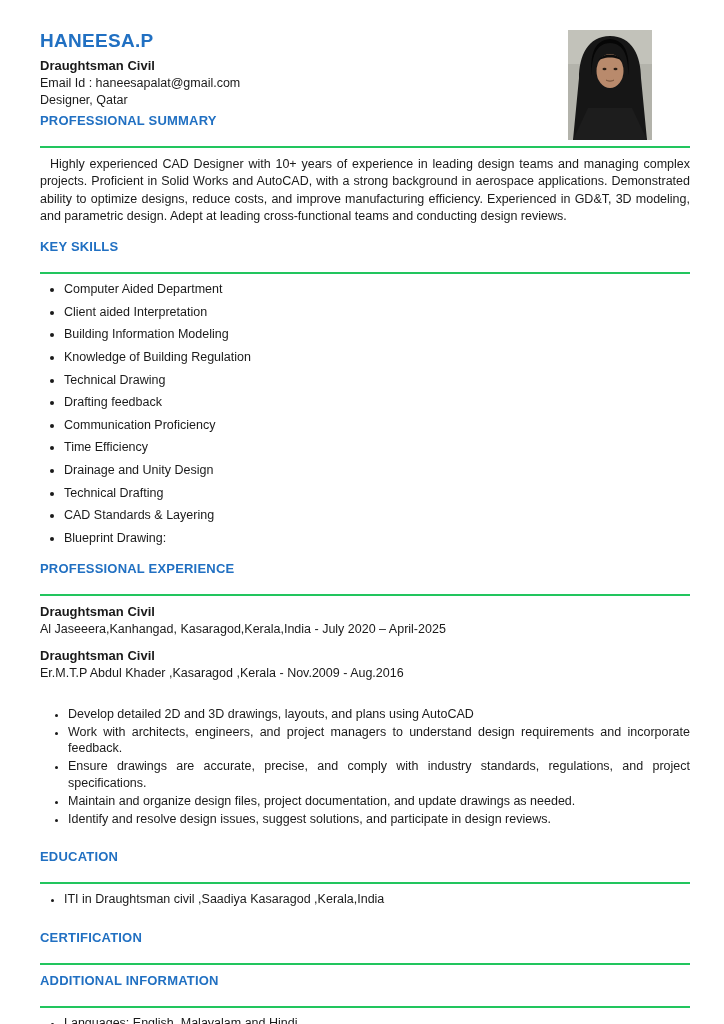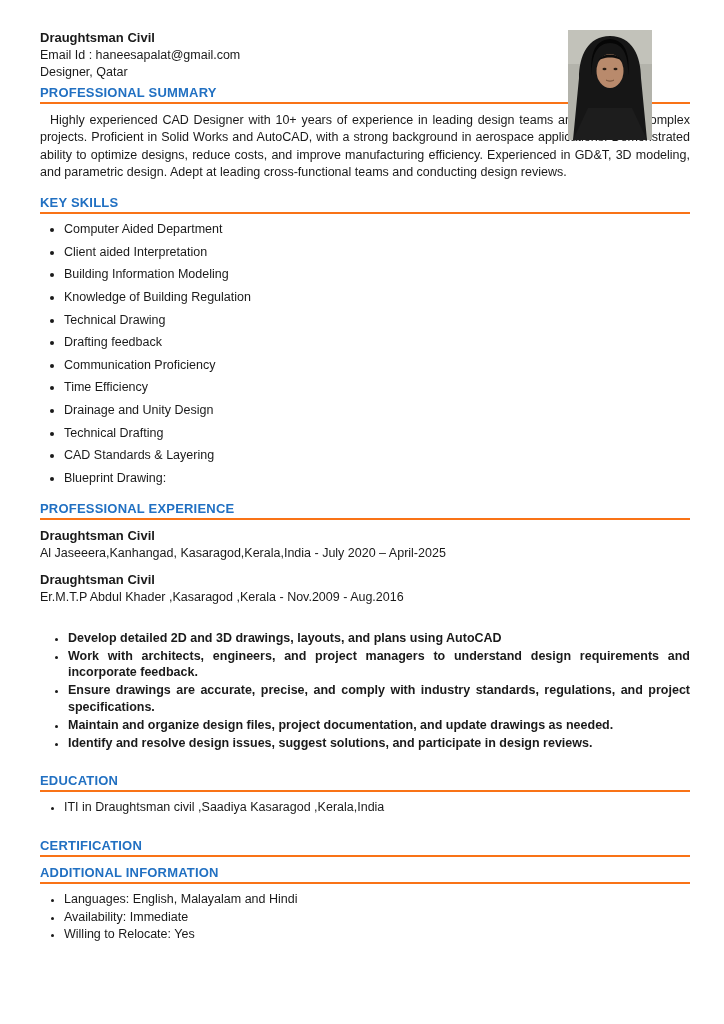--- a/index.html
+++ b/index.html
@@ -42,22 +42,22 @@
     overflow: hidden;
   }
   .photo-frame svg { display: block; width: 100%; height: 100%; }
 
   
   .sec-head {
     color: #2170c2;
     font-size: 13px;
     font-weight: bold;
     letter-spacing: 0.2px;
-    padding-bottom: 2px;
-    border-bottom: 2px solid #f97316;
+    padding-bottom: 18px;
+    border-bottom: 2px solid #22c55e;
     margin-bottom: 8px;
   }
   .section { margin-bottom: 14px; }
 
   
   .summary-text {
     font-size: 12.5px;
     line-height: 1.38;
     text-align: justify;
     text-indent: 10px;
@@ -67,41 +67,42 @@
   ul.bullet-list {
     list-style-type: disc;
     margin-left: 24px;
   }
   ul.bullet-list li {
     font-size: 12.5px;
     line-height: 1.25;
   }
   ul.skills-list li { margin-bottom: 7px; }
   ul.tight-list li { margin-bottom: 2px; }
-  ul.resp-list { margin-left: 28px; list-style-type: disc; font-weight: bold; }
+  ul.resp-list { margin-left: 28px; list-style-type: disc; }
   ul.resp-list li {
     font-size: 12.5px;
     line-height: 1.3;
     margin-bottom: 2px;
     text-align: justify;
   }
   ul.resp-list li::marker, ul.tight-list li::marker { font-size: 11px; }
 
   
   .job-block { margin-bottom: 12px; }
   .job-role { font-size: 13px; font-weight: bold; margin-bottom: 3px; }
   .job-meta { font-size: 12.5px; }
   .resp-gap { height: 14px; }
 </style>
 </head>
 <body>
 
 <div class="page">
 
   <div class="header">
+    <div class="candidate-name">HANEESA.P</div>
     <div class="job-title">Draughtsman Civil</div>
     <div class="contact-line">Email Id : haneesapalat@gmail.com</div>
     <div class="contact-line">Designer, Qatar</div>
     <div class="photo-frame">
       <svg viewBox="0 0 84 110" xmlns="http://www.w3.org/2000/svg">
         <rect width="84" height="110" fill="#b3b3ab"></rect>
         <rect width="84" height="34" fill="#c2c2ba"></rect>
         <path d="M42 6 C20 6 11 26 11 48 L5 110 L79 110 L73 48 C73 26 64 6 42 6 Z" fill="#161616"></path>
         <path d="M42 13 C28 13 23 28 24 46 C22 30 24 10 42 9 C60 10 62 30 60 46 C61 28 56 13 42 13 Z" fill="#060606"></path>
         <ellipse cx="42" cy="41" rx="13.5" ry="17" fill="#b98a6c"></ellipse>

